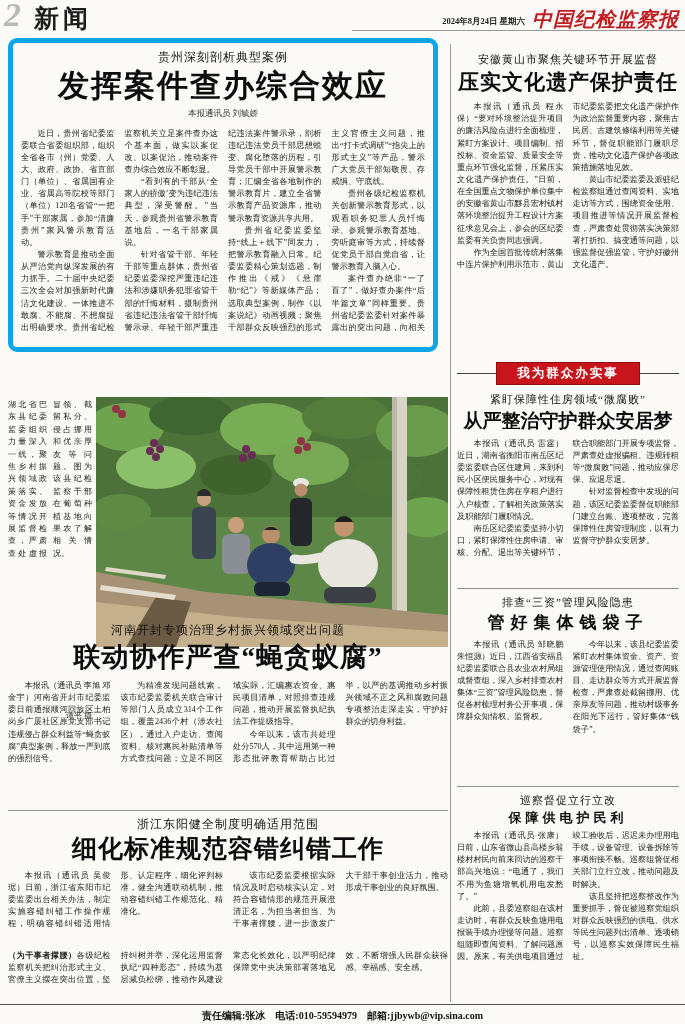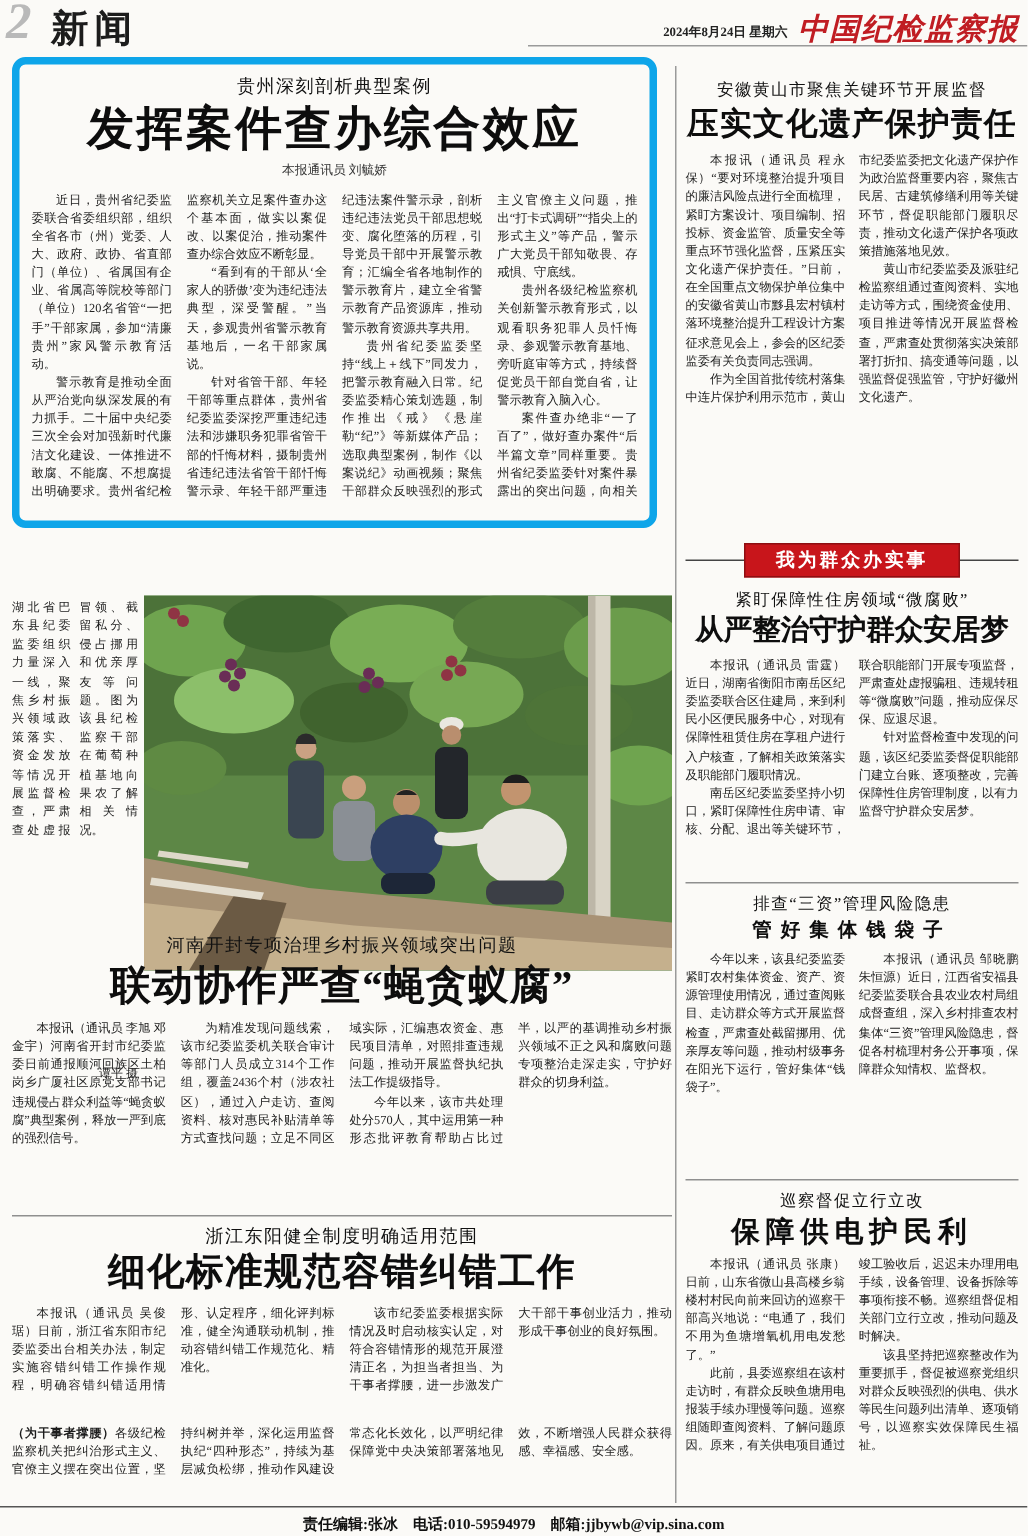--- a/index.html
+++ b/index.html
@@ -48,23 +48,23 @@
   .continuation .note{font-weight:700;}
   .continuation p{margin:0;}
   
   .vrule{position:absolute;left:450px;top:44px;width:1px;height:958px;background:#9a9a9a;}
   .rail-art{position:absolute;left:457px;width:222px;}
   .rail-art .headline{margin-top:3px;}
   .a1 .headline{font-size:21px;letter-spacing:1px;}
   .a1 .body{height:212px;margin-top:7px;}
   .a2 .headline{font-size:19px;}
   .a2 .body{height:128px;margin-top:6px;}
-  .a3 .headline{font-size:13px;letter-spacing:6px;}
+  .a3 .headline{font-size:17px;letter-spacing:6px;}
   .a3 .body{height:122px;margin-top:6px;}
-  .a4 .headline{font-size:19px;letter-spacing:4px;}
+  .a4 .headline{font-size:13px;letter-spacing:4px;}
   .a4 .body{height:148px;margin-top:4px;}
   .badge-row{position:absolute;left:457px;top:362px;width:222px;display:flex;align-items:center;}
   .badge-row .line{flex:1;height:1px;background:#444;}
   .badge{background:#c8151b;color:#fff;font-weight:900;font-size:12.5px;letter-spacing:2px;
     padding:2px 20px;border:1px solid #8e0e12;}
   
   .footer-rule{position:absolute;left:0;right:0;top:1004px;height:1px;background:#555;}
   .footer{position:absolute;left:0;top:1009px;width:685px;text-align:center;font-size:10px;font-weight:700;color:#111;}
 </style>
 </head>
@@ -219,22 +219,22 @@
       <p>针对监督检查中发现的问题，该区纪委监委督促职能部门建立台账、逐项整改，完善保障性住房管理制度，以有力监督守护群众安居梦。</p>
     </div>
   </div>
 
   <div class="hairline" style="left:457px;top:588px;width:222px;"></div>
 
   <div class="rail-art a3" style="top:595px;">
     <div class="kicker small">排查“三资”管理风险隐患</div>
     <div class="headline">管好集体钱袋子</div>
     <div class="body cols2">
+      <p>本报讯（通讯员 邹晓鹏 朱恒源）近日，江西省安福县纪委监委联合县农业农村局组成督查组，深入乡村排查农村集体“三资”管理风险隐患，督促各村梳理村务公开事项，保障群众知情权、监督权。</p>
       <p>今年以来，该县纪委监委紧盯农村集体资金、资产、资源管理使用情况，通过查阅账目、走访群众等方式开展监督检查，严肃查处截留挪用、优亲厚友等问题，推动村级事务在阳光下运行，管好集体“钱袋子”。</p>
-      <p>本报讯（通讯员 邹晓鹏 朱恒源）近日，江西省安福县纪委监委联合县农业农村局组成督查组，深入乡村排查农村集体“三资”管理风险隐患，督促各村梳理村务公开事项，保障群众知情权、监督权。</p>
     </div>
   </div>
 
   <div class="hairline" style="left:457px;top:786px;width:222px;"></div>
 
   <div class="rail-art a4" style="top:793px;">
     <div class="kicker small">巡察督促立行立改</div>
     <div class="headline">保障供电护民利</div>
     <div class="body cols2">
       <p>本报讯（通讯员 张康）日前，山东省微山县高楼乡翁楼村村民向前来回访的巡察干部高兴地说：“电通了，我们不用为鱼塘增氧机用电发愁了。”</p>

